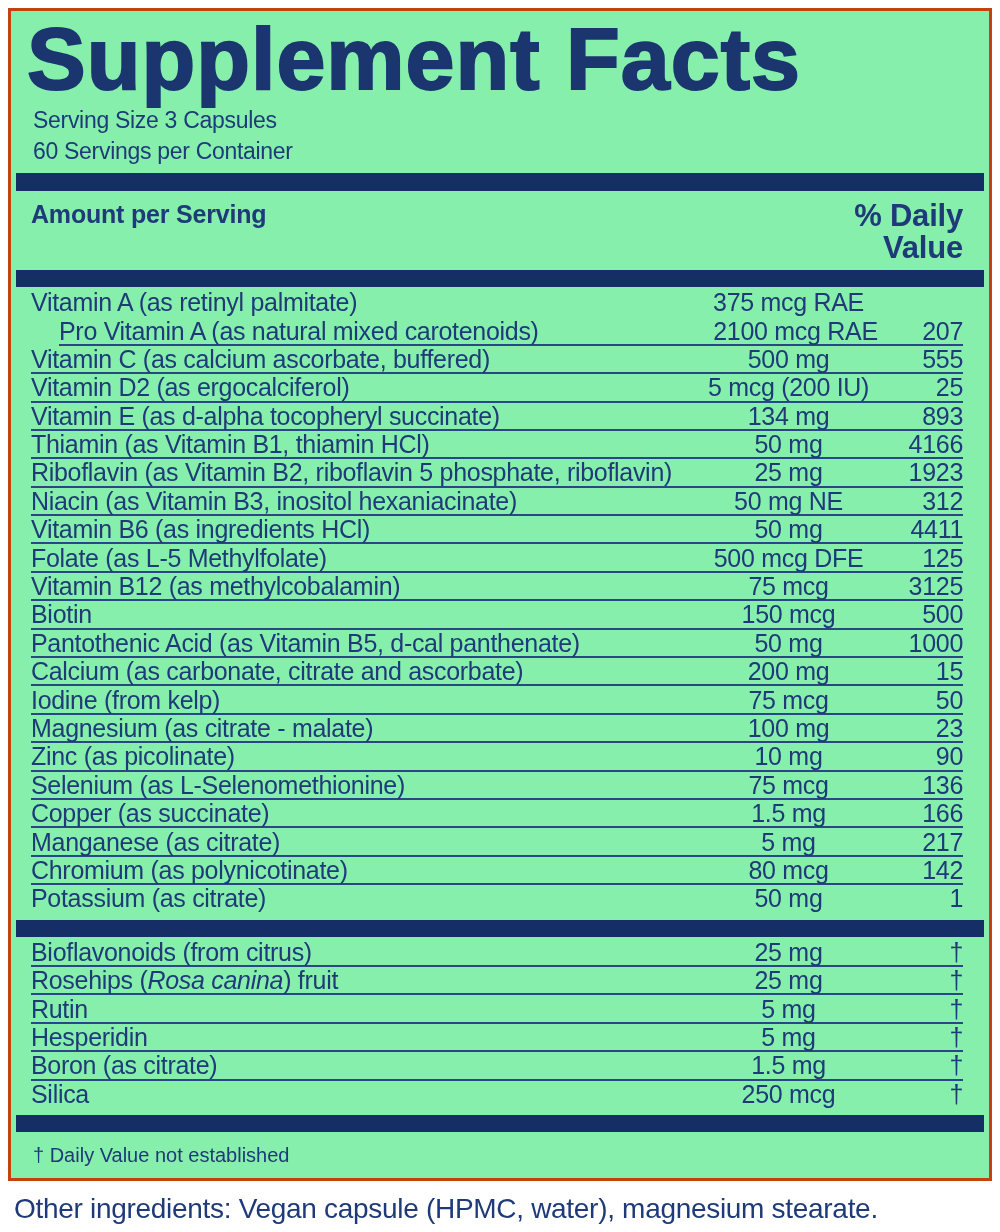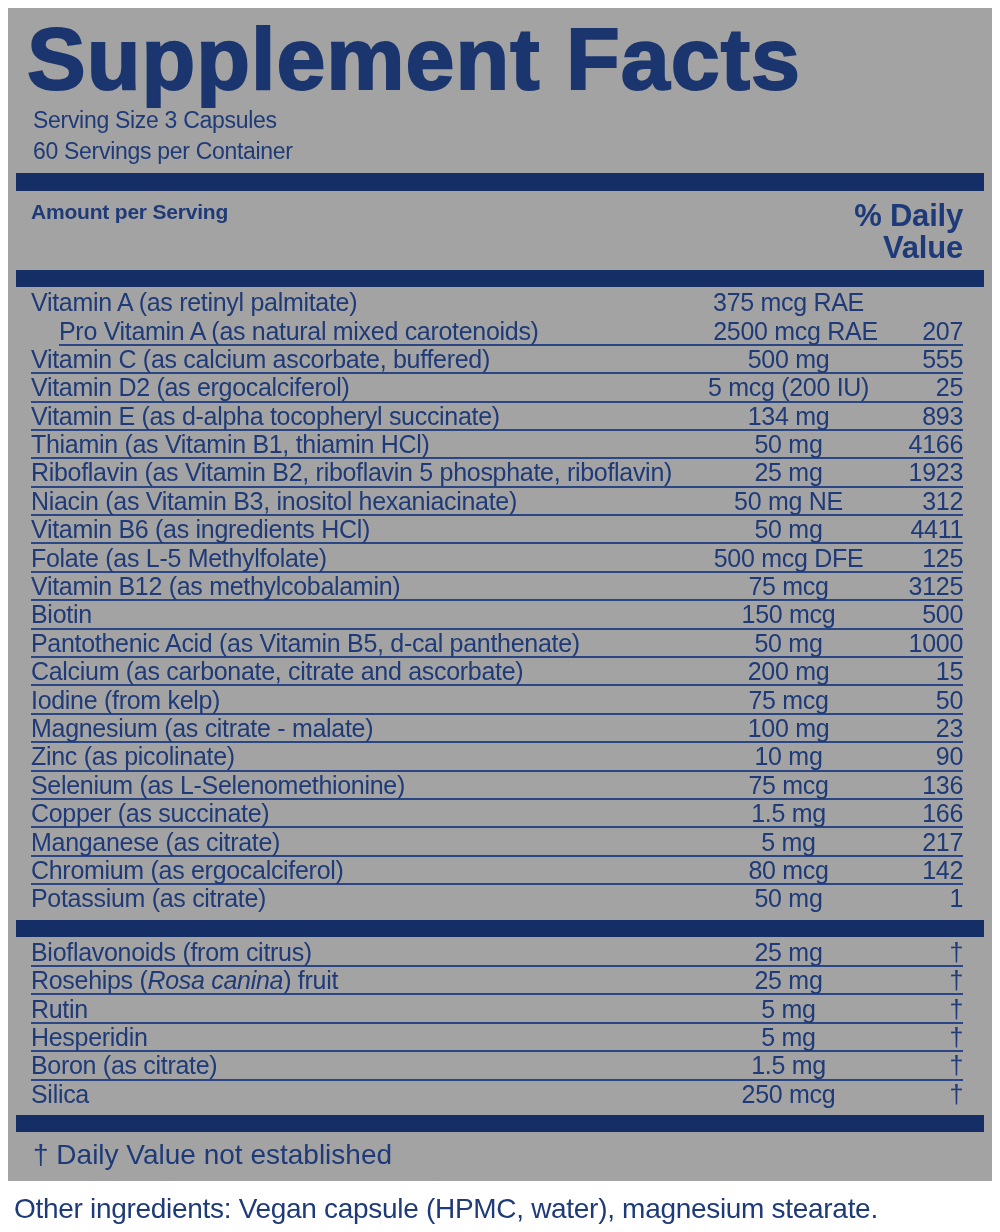--- a/index.html
+++ b/index.html
@@ -1,35 +1,35 @@
 <!DOCTYPE html>
 <html><head>
 <meta charset="utf-8">
 <style>
   html,body{margin:0;padding:0;background:#ffffff;width:1000px;height:1232px;overflow:hidden;}
   body{font-family:"Liberation Sans","DejaVu Sans",sans-serif;color:#1e3a78;-webkit-font-smoothing:antialiased;}
-  .label{margin:8px 8px 0 8px;border:3px solid #a3a3a3;background:#a3a3a3;}
+  .label{margin:8px 8px 0 8px;border:3px solid #c2410c;background:#86efac;}
   .title{margin:8px 14px 0 16px;font-size:88px;line-height:0.92;font-weight:bold;letter-spacing:1px;
          color:#1b366f;-webkit-text-stroke:2px #1b366f;white-space:nowrap;}
   .serving{margin:5px 0 0 22px;font-size:23px;line-height:31px;letter-spacing:-0.3px;}
   .bar{background:#152f66;height:18px;margin:6px 5px 0 5px;}
   .bar.thin{height:17px;}
   .header-row{display:flex;justify-content:space-between;align-items:flex-start;margin:9px 26px 0 20px;}
-  .amount-head{font-size:21px;font-weight:bold;letter-spacing:-0.2px;}
+  .amount-head{font-size:25px;font-weight:bold;letter-spacing:-0.2px;}
   .dv-head{font-size:31px;font-weight:bold;text-align:right;line-height:32px;letter-spacing:-0.2px;}
   .rows{margin:2px 26px 0 20px;}
   .row{height:28.4px;display:flex;align-items:center;border-bottom:2px solid #2a4685;box-sizing:border-box;}
   .row.no-line{border-bottom-color:transparent;}
   .row.indent{margin-left:28px;}
   .cell{font-size:25px;line-height:26px;letter-spacing:-0.3px;}
   .cell.name{flex:1;white-space:nowrap;overflow:visible;}
   .cell.amount{width:225px;text-align:center;white-space:nowrap;}
   .cell.dv{width:62px;text-align:right;white-space:nowrap;}
   .row.indent .cell.amount{width:211px;}
-  .footnote{margin:8px 0 8px 22px;font-size:28px;line-height:30px;}
+  .footnote{margin:8px 0 8px 22px;font-size:20px;line-height:30px;}
   .other{margin:12px 0 0 14px;font-size:28px;letter-spacing:-0.3px;}
   i{font-style:italic;}
 </style>
 </head>
 <body>
 
 <div class="label">
   <div class="title">Supplement Facts</div>
 
   <div class="serving">
@@ -50,21 +50,21 @@
   <div class="bar thin"></div>
 
   <div class="rows" id="main-rows">
       <div class="row no-line">
         <span class="cell name">Vitamin A  (as retinyl palmitate)</span>
         <span class="cell amount">375 mcg RAE</span>
         <span class="cell dv"></span>
       </div>
       <div class="row indent">
         <span class="cell name">Pro Vitamin A  (as natural mixed carotenoids)</span>
-        <span class="cell amount">2500 mcg RAE</span>
+        <span class="cell amount">2100 mcg RAE</span>
         <span class="cell dv">207</span>
       </div>
       <div class="row">
         <span class="cell name">Vitamin C (as calcium ascorbate, buffered)</span>
         <span class="cell amount">500 mg</span>
         <span class="cell dv">555</span>
       </div>
       <div class="row">
         <span class="cell name">Vitamin D2 (as ergocalciferol)</span>
         <span class="cell amount">5 mcg (200 IU)</span>
@@ -144,21 +144,21 @@
         <span class="cell name">Copper (as succinate)</span>
         <span class="cell amount">1.5 mg</span>
         <span class="cell dv">166</span>
       </div>
       <div class="row">
         <span class="cell name">Manganese (as citrate)</span>
         <span class="cell amount">5 mg</span>
         <span class="cell dv">217</span>
       </div>
       <div class="row">
-        <span class="cell name">Chromium (as ergocalciferol)</span>
+        <span class="cell name">Chromium (as polynicotinate)</span>
         <span class="cell amount">80 mcg</span>
         <span class="cell dv">142</span>
       </div>
       <div class="row no-line">
         <span class="cell name">Potassium (as citrate)</span>
         <span class="cell amount">50 mg</span>
         <span class="cell dv">1</span>
       </div>
     </div>
 

